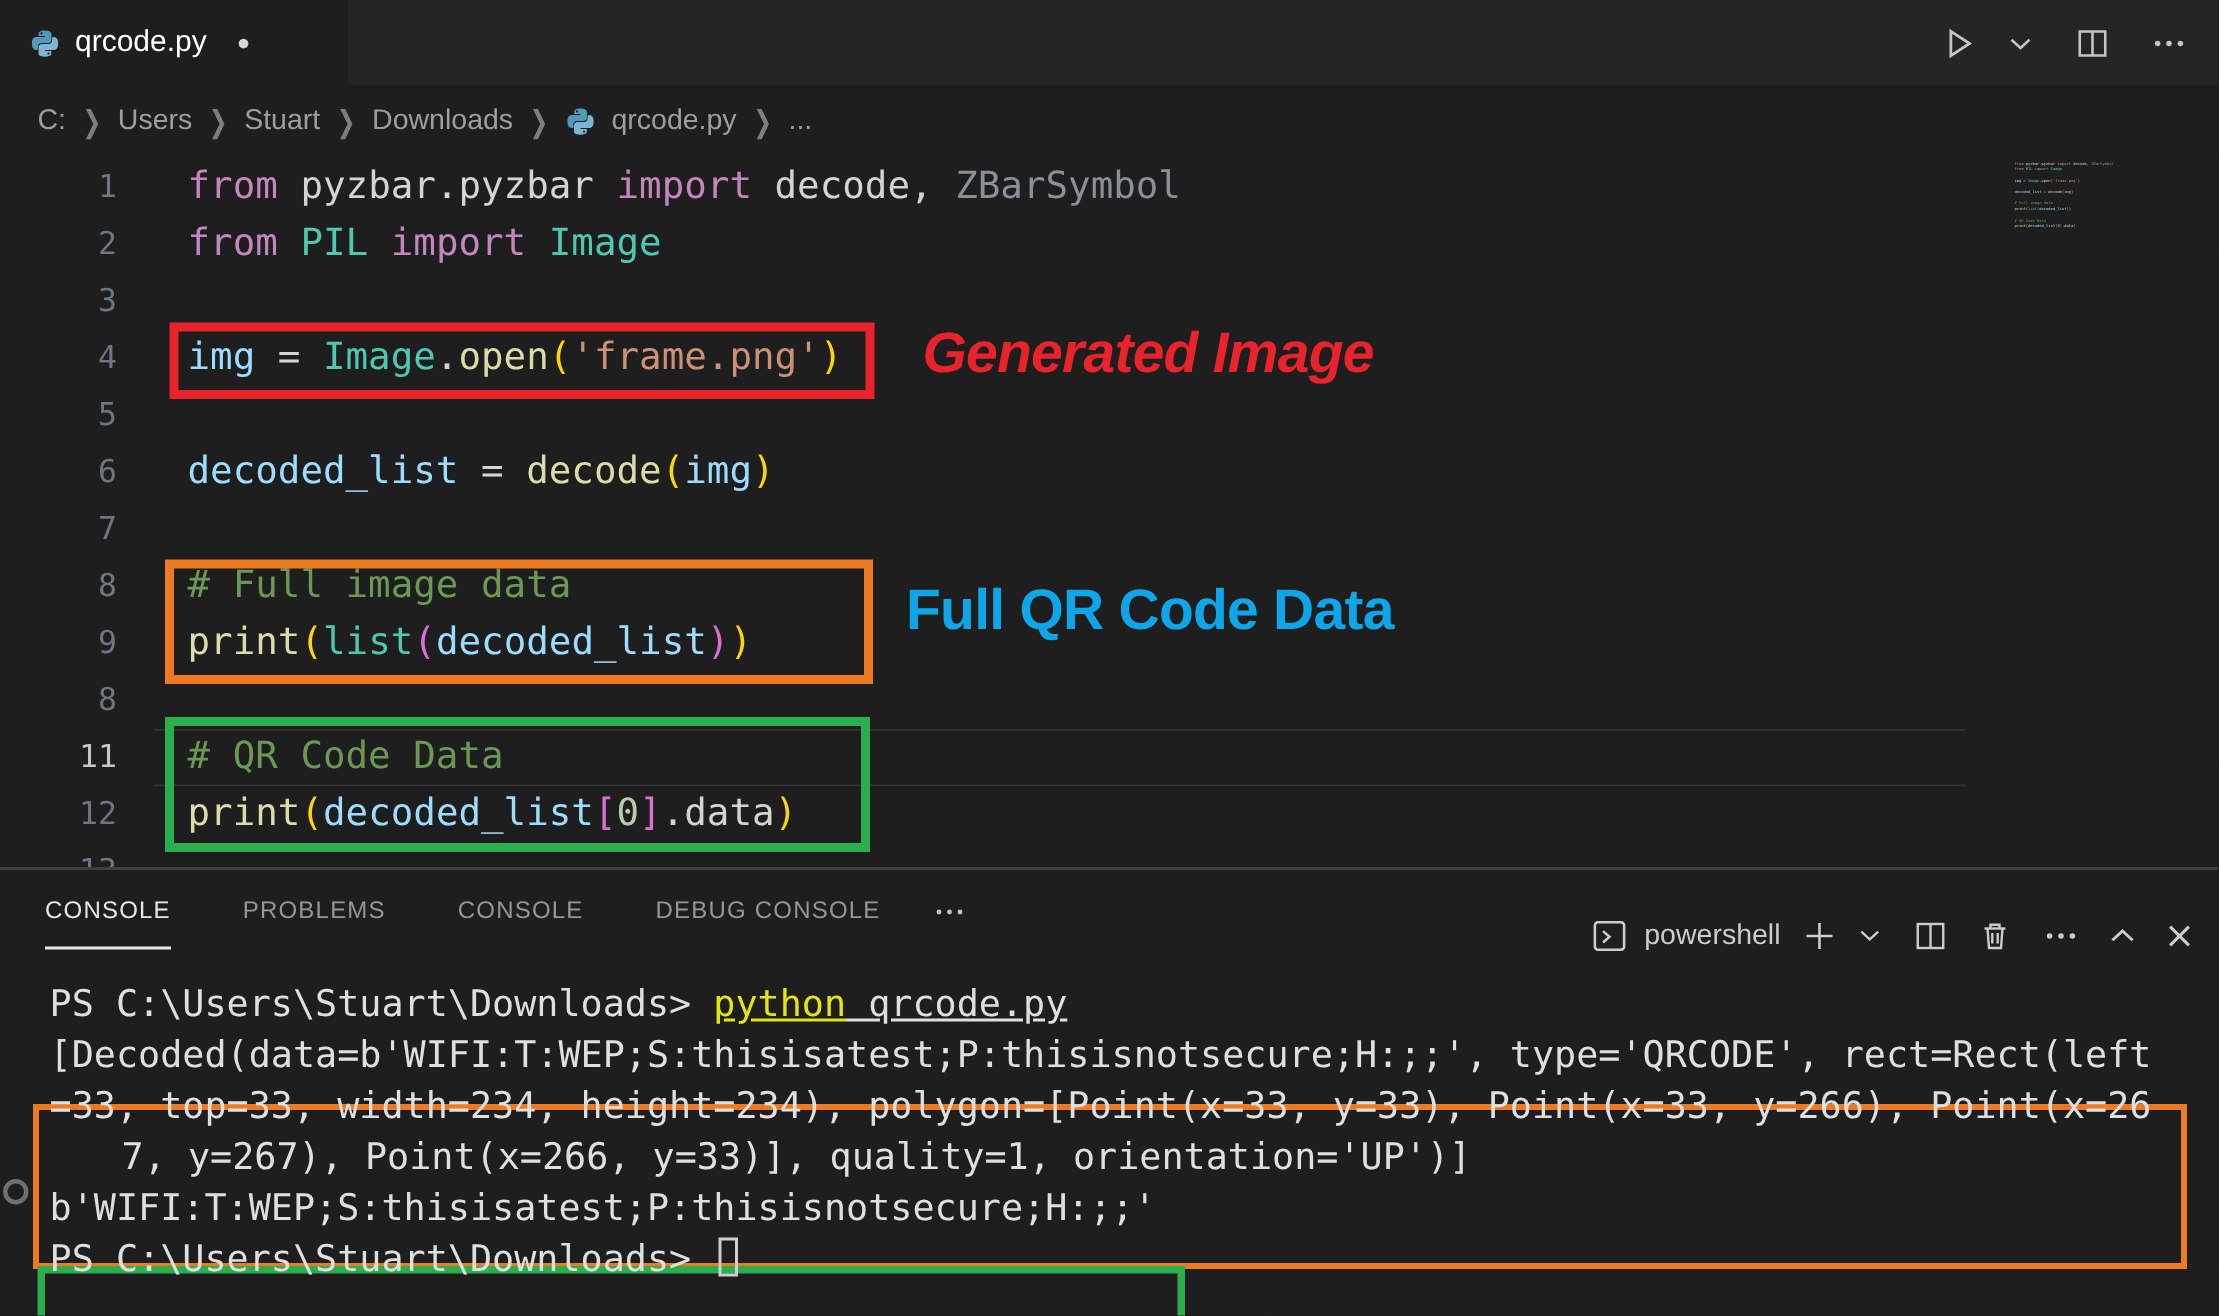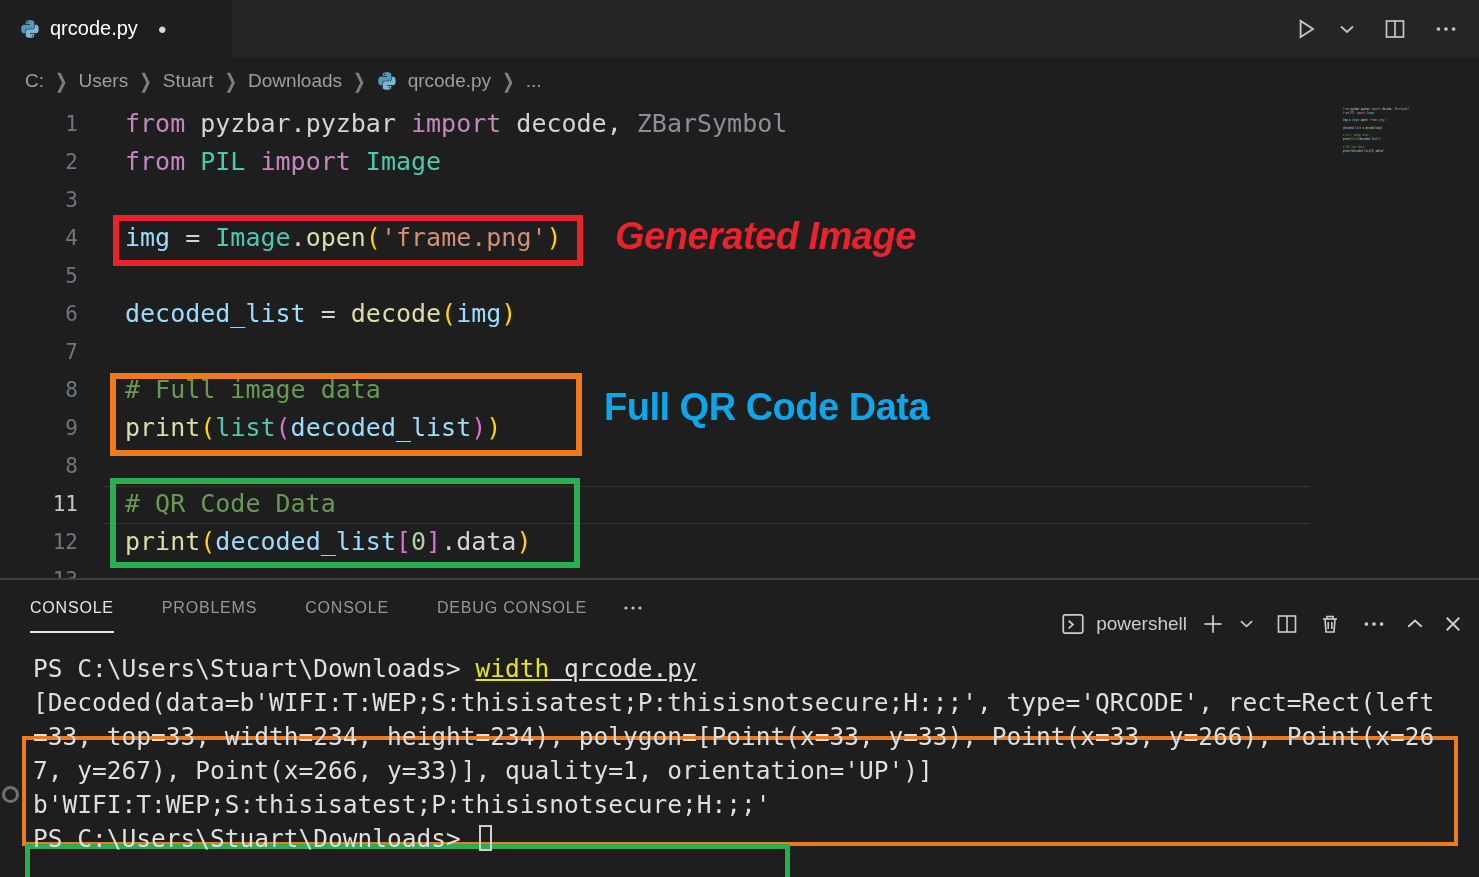--- a/index.html
+++ b/index.html
@@ -260,23 +260,23 @@
             <line x1="13" y1="3" x2="3" y2="13"></line>
           </svg>
       </span>
     </div>
   </div>
 
   <div class="term-area">
     <div class="term-box term-orange-box" style="border-color: rgb(238, 122, 32);"></div>
     <div class="term-box term-green-box" style="border-color: rgb(43, 174, 78);"></div>
     <div id="term-lines">
-        <div class="tline" style="top: 16px;"><span style="color: rgb(223, 223, 223);">PS C:\Users\Stuart\Downloads&gt; </span><span style="color: rgb(229, 229, 16); text-decoration: underline;">width</span><span style="color: rgb(223, 223, 223); text-decoration: underline;"> qrcode.py</span></div>
+        <div class="tline" style="top: 16px;"><span style="color: rgb(223, 223, 223);">PS C:\Users\Stuart\Downloads&gt; </span><span style="color: rgb(229, 229, 16); text-decoration: underline;">python</span><span style="color: rgb(223, 223, 223); text-decoration: underline;"> qrcode.py</span></div>
         <div class="tline" style="top: 50px;"><span style="color: rgb(223, 223, 223);">[Decoded(data=b'WIFI:T:WEP;S:thisisatest;P:thisisnotsecure;H:;;', type='QRCODE', rect=Rect(left</span></div>
         <div class="tline" style="top: 84px;"><span style="color: rgb(223, 223, 223);">=33, top=33, width=234, height=234), polygon=[Point(x=33, y=33), Point(x=33, y=266), Point(x=26</span></div>
-        <div class="tline" style="top: 118px;"><span style="color: rgb(223, 223, 223);">7, y=267), Point(x=266, y=33)], quality=1, orientation='UP')]</span></div>
+        <div class="tline" style="top: 118px; margin-left: 48px;"><span style="color: rgb(223, 223, 223);">7, y=267), Point(x=266, y=33)], quality=1, orientation='UP')]</span></div>
         <div class="tline" style="top: 152px;"><span style="color: rgb(223, 223, 223);">b'WIFI:T:WEP;S:thisisatest;P:thisisnotsecure;H:;;'</span></div>
         <div class="tline" style="top: 186px;"><span style="color: rgb(223, 223, 223);">PS C:\Users\Stuart\Downloads&gt; </span><span class="cursor"></span></div>
       </div>
   </div>
 </div>
 
 <div class="rec-ring"></div>
 
 </body></html>

